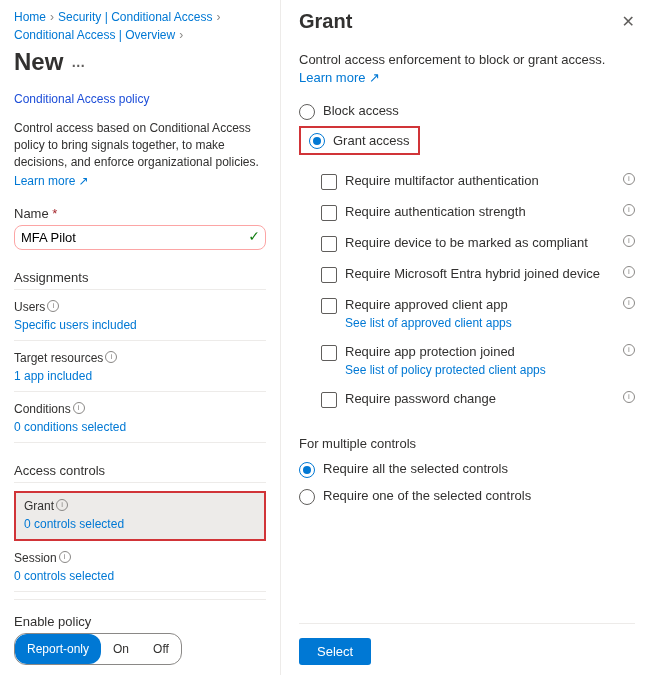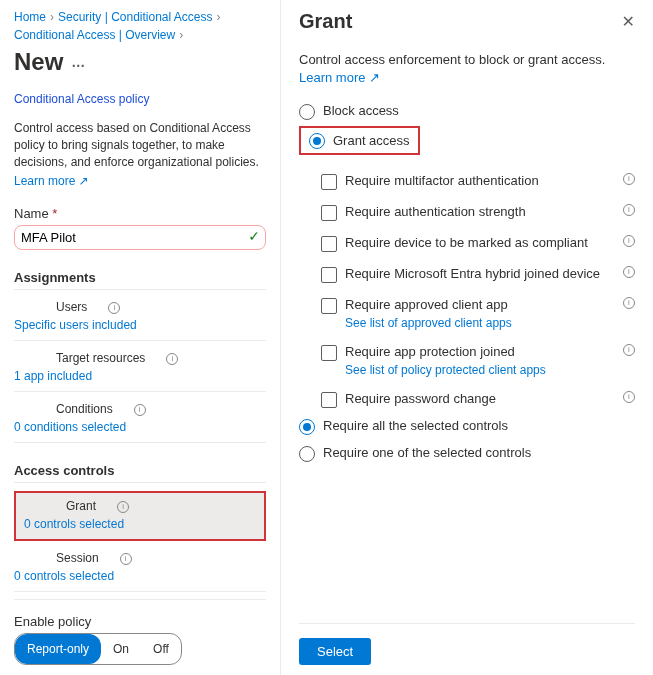--- a/index.html
+++ b/index.html
@@ -57,24 +57,24 @@
     font-size:13px;
     position: relative;
   }
   .name-wrap { position:relative; }
   .check {
     position:absolute; right:6px; top:50%; transform:translateY(-50%);
     color:#107c10; font-size:14px;
   }
 
   .section-head {
-    font-size:13px; font-weight:700; color:#323130;
+    font-size:13px; font-weight:400; color:#323130;
     border-bottom:1px solid #edebe9; padding-bottom:4px; margin-top:20px;
   }
-  .row-label { font-size:12px; color:#323130; margin-top:10px; display:flex; align-items:flex-end; gap:21px;margin-left:42px;}
+  .row-label { font-size:12px; color:#323130; margin-top:10px; display:flex; align-items:flex-start; gap:2px;}
   .info-icon {
     display:inline-flex; align-items:center; justify-content:center;
     width:12px; height:12px; border:1px solid #8a8886; border-radius:50%;
     font-size:8px; color:#8a8886; line-height:1;
   }
   .row-link { font-size:12px; color:#0078d4; margin-top:4px; display:inline-block; }
   .divider { border-bottom:1px solid #edebe9; margin-top:8px; }
 
   .grant-box {
     background:#edebe9;
@@ -302,20 +302,21 @@
 
     <div class="check-row-wrap">
       <div class="check-left">
         <span class="checkbox"></span>
         <span class="check-text">Require password change</span>
       </div>
       <span class="info-icon">i</span>
     </div>
   </div>
 
+  <div class="multi-head">For multiple controls</div>
   <div class="radio-row">
     <span class="radio checked"></span>
     <span>Require all the selected controls</span>
   </div>
   <div class="radio-row">
     <span class="radio"></span>
     <span>Require one of the selected controls</span>
   </div>
 
   <div class="panel-footer">

